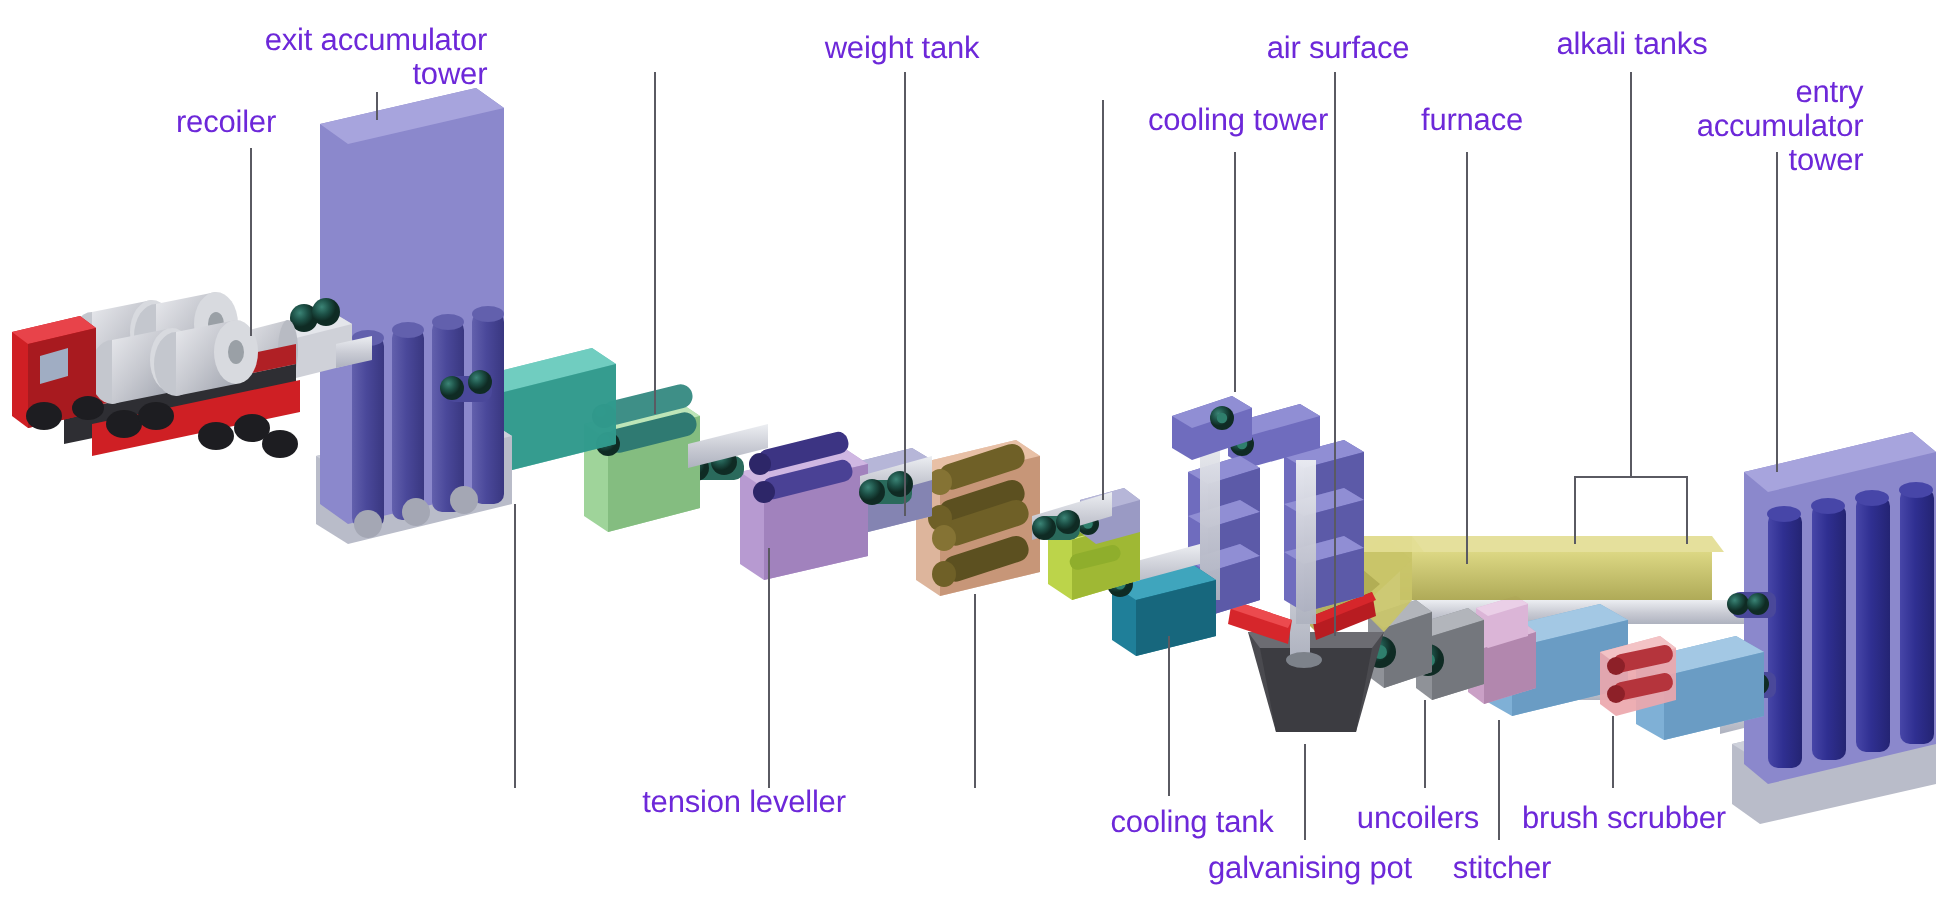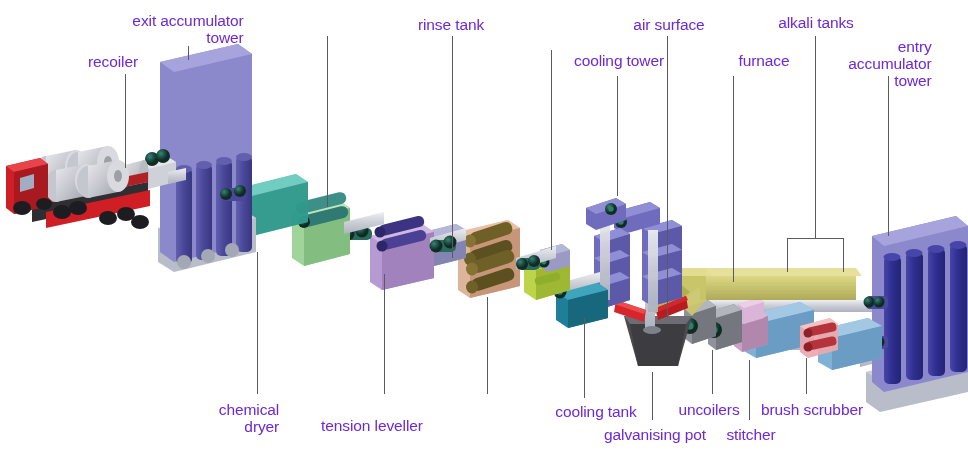--- a/index.html
+++ b/index.html
@@ -468,30 +468,28 @@
     <div class="leader" style="left:584px;top:318px;height:80px;"></div>
     <div class="leader" style="left:652px;top:372px;height:48px;"></div>
     <div class="leader" style="left:712px;top:350px;height:44px;"></div>
     <div class="leader" style="left:749px;top:360px;height:60px;"></div>
     <div class="leader" style="left:806px;top:358px;height:36px;"></div>
   </div>
 
   <div class="label" style="left:113px;top:53px;">recoiler</div>
   <div class="label" style="left:188px;top:12px;">exit accumulator
 tower</div>
-  <div class="label" style="left:451px;top:16px;">rinse tank</div>
+  <div class="label" style="left:451px;top:16px;">weight tank</div>
   <div class="label" style="left:619px;top:52px;">cooling tower</div>
   <div class="label" style="left:669px;top:16px;">air surface</div>
-  <div class="label" style="left:736px;top:52px;margin-left:28px;">furnace</div>
+  <div class="label" style="left:736px;top:52px;">furnace</div>
   <div class="label" style="left:816px;top:14px;">alkali tanks</div>
   <div class="label" style="left:890px;top:38px;">entry accumulator
 tower</div>
 
-  <div class="label" style="left:249px;top:401px;">chemical
-dryer</div>
-  <div class="label" style="left:372px;top:417px;">tension leveller</div>
+  <div class="label" style="left:372px;top:393px;">tension leveller</div>
   <div class="label" style="left:596px;top:403px;">cooling tank</div>
   <div class="label" style="left:655px;top:426px;">galvanising pot</div>
   <div class="label" style="left:709px;top:401px;">uncoilers</div>
   <div class="label" style="left:751px;top:426px;">stitcher</div>
   <div class="label" style="left:812px;top:401px;">brush scrubber</div>
 
 </div>
 
 </body></html>

